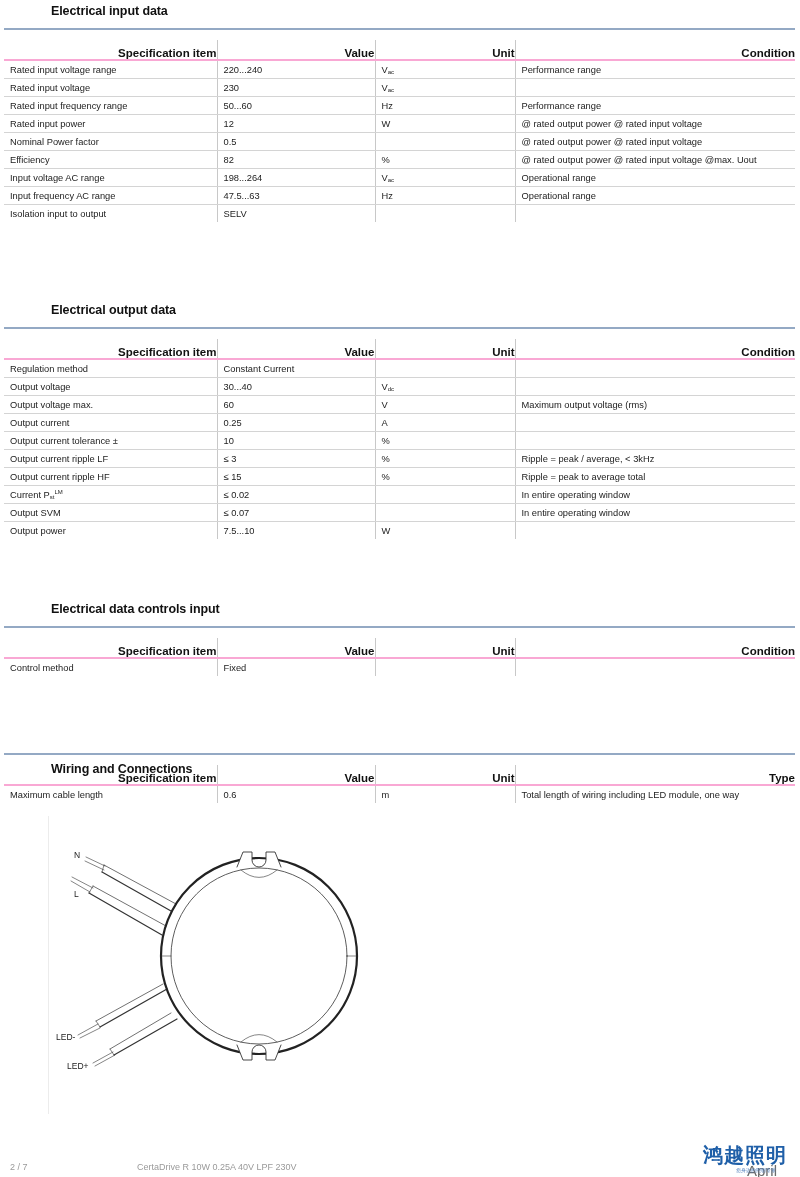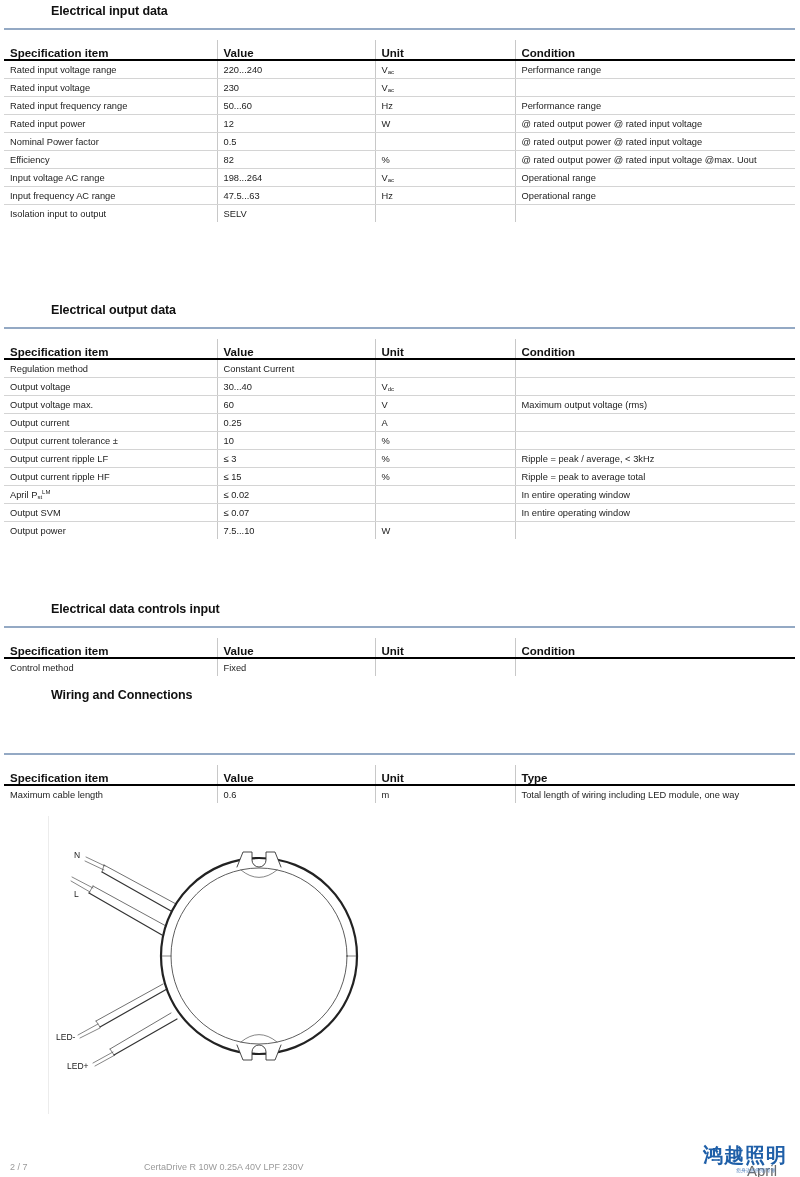--- a/index.html
+++ b/index.html
@@ -41,27 +41,27 @@
       left: 4px;
       width: 791px;
       border-collapse: collapse;
       table-layout: fixed;
     }
     table.spec col.c1 { width: 213px; }
     table.spec col.c2 { width: 158px; }
     table.spec col.c3 { width: 140px; }
     table.spec col.c4 { width: 280px; }
     table.spec th {
-      text-align: left;
+      text-align: right;
       font-weight: bold;
       font-size: 11.5px;
       height: 19px;
       padding: 0 0 0 6px;
       vertical-align: bottom;
-      border-bottom: 2px solid #000000;
+      border-bottom: 2px solid #f9a8d4;
       color: #111;
     }
     table.spec td {
       font-size: 9.3px;
       height: 17px;
       padding: 0 0 0 6px;
       vertical-align: middle;
       border-bottom: 1.5px solid #d4d4d4;
       color: #222;
       white-space: nowrap;
@@ -264,21 +264,21 @@
         <td><span>%</span><span class="sub"></span></td>
         <td>Ripple = peak / average, &lt; 3kHz</td>
       </tr>
       <tr>
         <td>Output current ripple HF</td>
         <td>≤ 15</td>
         <td><span>%</span><span class="sub"></span></td>
         <td>Ripple = peak to average total</td>
       </tr>
       <tr>
-        <td><span>April P</span><span class="sub">st</span><span class="sup">LM</span></td>
+        <td><span>Current P</span><span class="sub">st</span><span class="sup">LM</span></td>
         <td>≤ 0.02</td>
         <td><span></span><span class="sub"></span></td>
         <td>In entire operating window</td>
       </tr>
       <tr>
         <td>Output SVM</td>
         <td>≤ 0.07</td>
         <td><span></span><span class="sub"></span></td>
         <td>In entire operating window</td>
       </tr>
@@ -315,21 +315,21 @@
         <td>Control method</td>
         <td>Fixed</td>
         <td></td>
         <td></td>
       </tr>
     </tbody>
   </table>
 </div>
 
 <div class="section">
-  <div class="section-title" style="top:688px;">Wiring and Connections</div>
+  <div class="section-title" style="top:762px;">Wiring and Connections</div>
   <div class="section-rule" style="top:753px;"></div>
   <table class="spec" style="top:765px;">
     <colgroup>
         <col class="c1">
         <col class="c2">
         <col class="c3">
         <col class="c4">
       </colgroup>
     <thead>
       <tr>
@@ -405,16 +405,16 @@
   </g>
   <g font-family="Liberation Sans, sans-serif" font-size="8.5" fill="#222">
     <text x="74" y="858">N</text>
     <text x="74" y="897">L</text>
     <text x="56" y="1040">LED-</text>
     <text x="67" y="1069">LED+</text>
   </g>
 </svg>
 
 <div class="footer" style="left:10px;">2 / 7</div>
-<div class="footer" style="left:144px;">CertaDrive R 10W 0.25A 40V LPF 230V</div>
+<div class="footer" style="left:137px;">CertaDrive R 10W 0.25A 40V LPF 230V</div>
 <div class="footer-date">April 2022</div>
 <div class="watermark">鸿越照明</div>
 <div class="watermark-sub">您身边的照明专家</div>
 
 </body></html>

